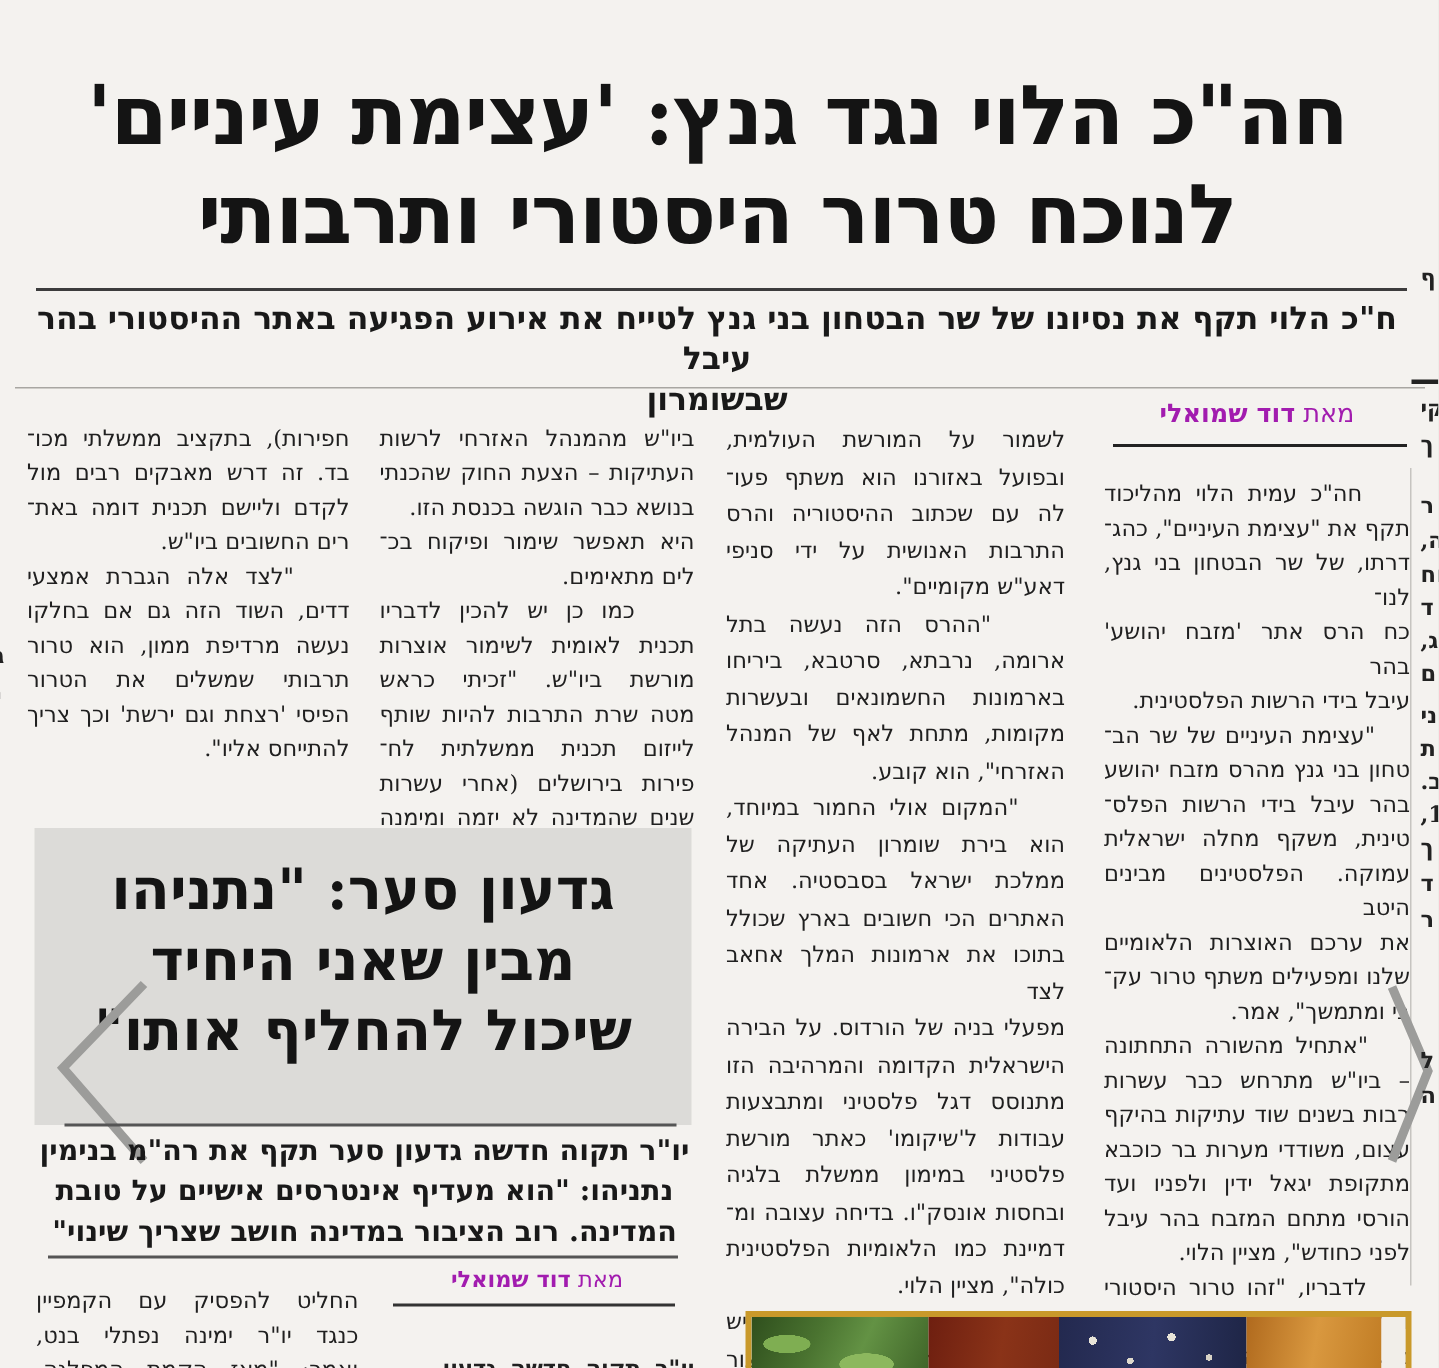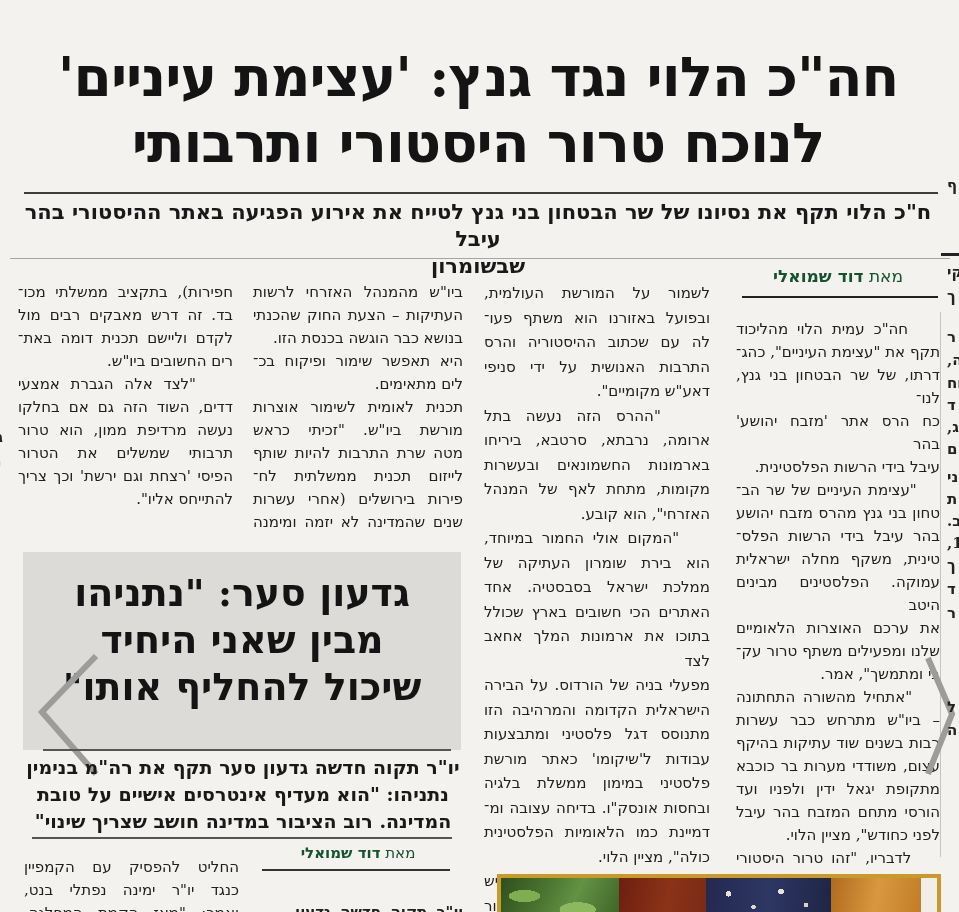--- a/index.html
+++ b/index.html
@@ -15,21 +15,21 @@
   
   .rule{background:#3c3c3c;}
   .rule-light{background:#a8a6a2;}
   
   .bodycol{direction:rtl;margin-top:15px;}
   .bodycol .line{font-size:15px;line-height:23px;text-align:justify;text-align-last:justify;
                  color:#202020;}
   .bodycol .line.end{text-align-last:right;}
   .col-b .line{line-height:24.5px;}
   
-  .byline{font-size:16px;direction:rtl;color:#14532d;}
+  .byline{font-size:16px;direction:rtl;color:#a21caf;}
   .byline b{font-weight:700;}
   
   .quote-box{background:#dcdbd8;}
   .box-headline{font-weight:700;font-size:38px;line-height:47px;text-align:center;color:#141414;}
   .sub2{font-weight:700;font-size:19px;line-height:27px;text-align:center;direction:rtl;color:#191919;}
   .s2-first{font-weight:700;}
   
   .frag{position:absolute;font-weight:700;font-size:15px;color:#222;white-space:nowrap;direction:rtl;}
   
   .photo{border:4px solid #c9992a;display:flex;overflow:hidden;}
@@ -129,20 +129,21 @@
       <div class="line">לדעתו לעשות על מנת לעצור</div>
       <div class="line">את ההרס. העברת האחריות</div>
     </div>
 
   <div class="abs bodycol col-c" style="left:253px;top:266px;width:210px;">
       <div class="line">ביו"ש מהמנהל האזרחי לרשות</div>
       <div class="line">העתיקות – הצעת החוק שהכנתי</div>
       <div class="line end">בנושא כבר הוגשה בכנסת הזו.</div>
       <div class="line">היא תאפשר שימור ופיקוח בכ־</div>
       <div class="line end">לים מתאימים.</div>
+      <div class="line">&nbsp;&nbsp;&nbsp;&nbsp;כמו כן יש להכין לדבריו</div>
       <div class="line">תכנית לאומית לשימור אוצרות</div>
       <div class="line">מורשת ביו"ש. "זכיתי כראש</div>
       <div class="line">מטה שרת התרבות להיות שותף</div>
       <div class="line">לייזום תכנית ממשלתית לח־</div>
       <div class="line">פירות בירושלים (אחרי עשרות</div>
       <div class="line">שנים שהמדינה לא יזמה ומימנה</div>
     </div>
 
   <div class="abs bodycol col-d" style="left:18px;top:266px;width:215px;">
       <div class="line">חפירות), בתקציב ממשלתי מכו־</div>

